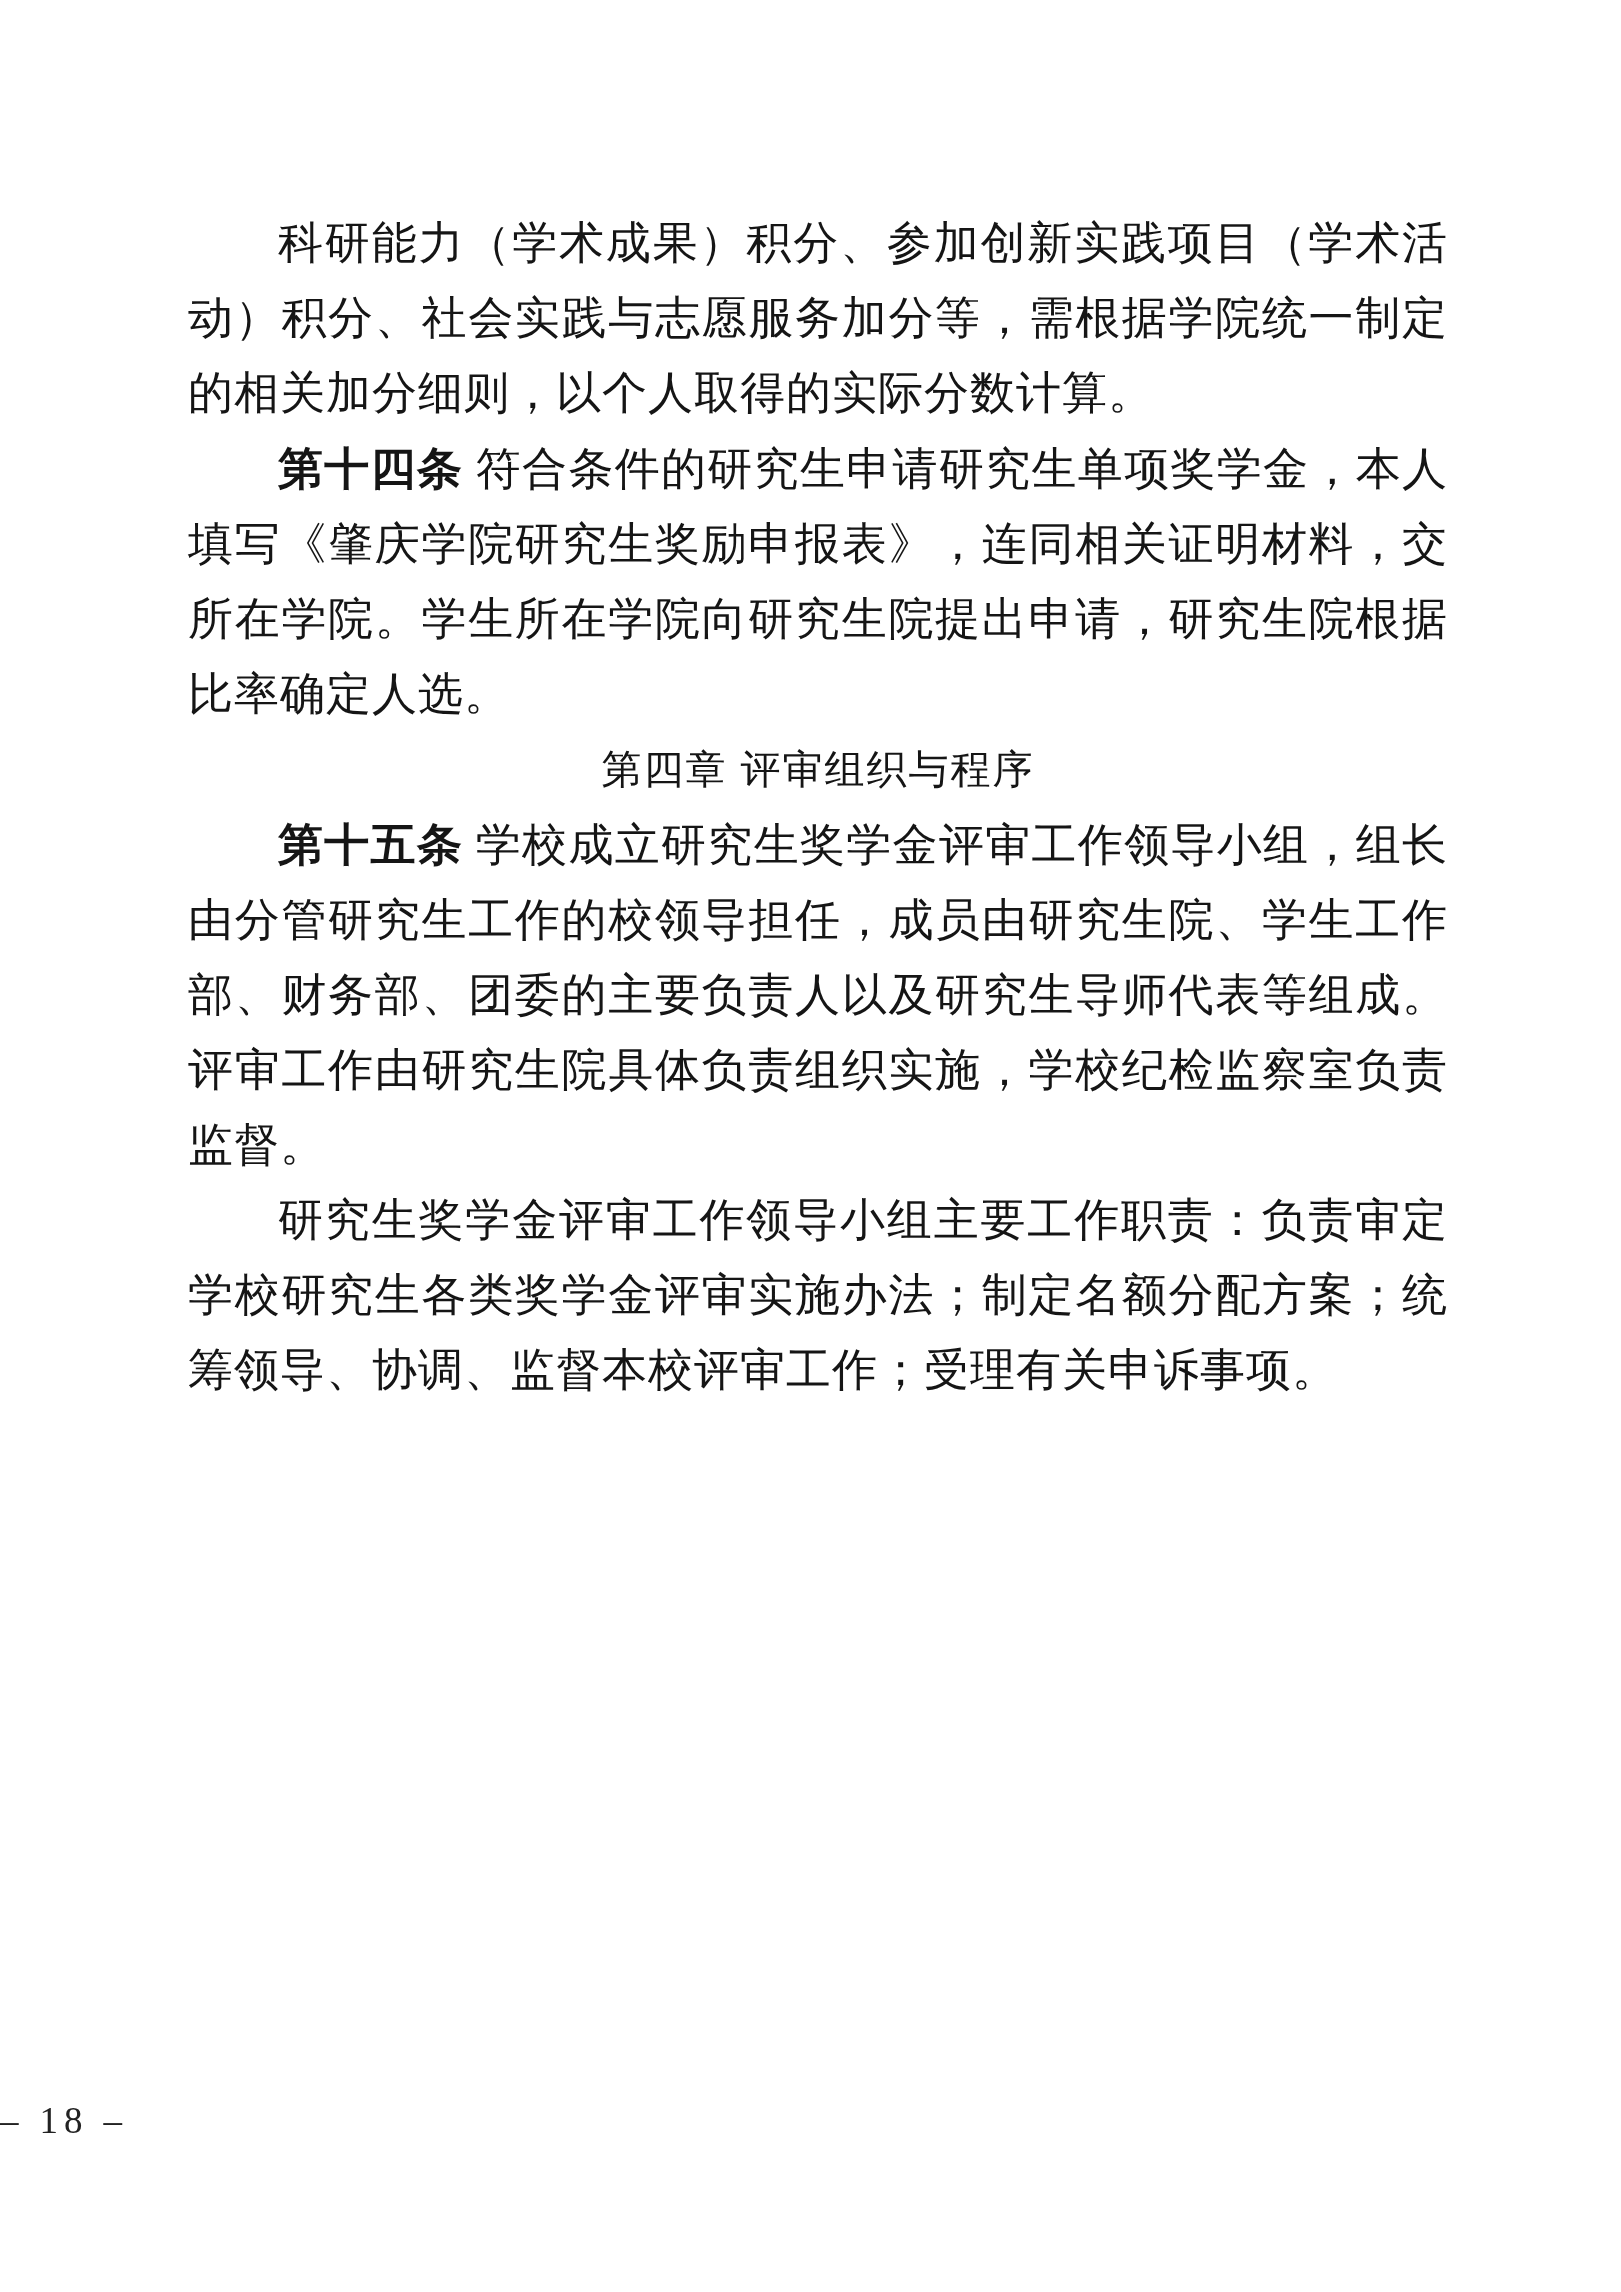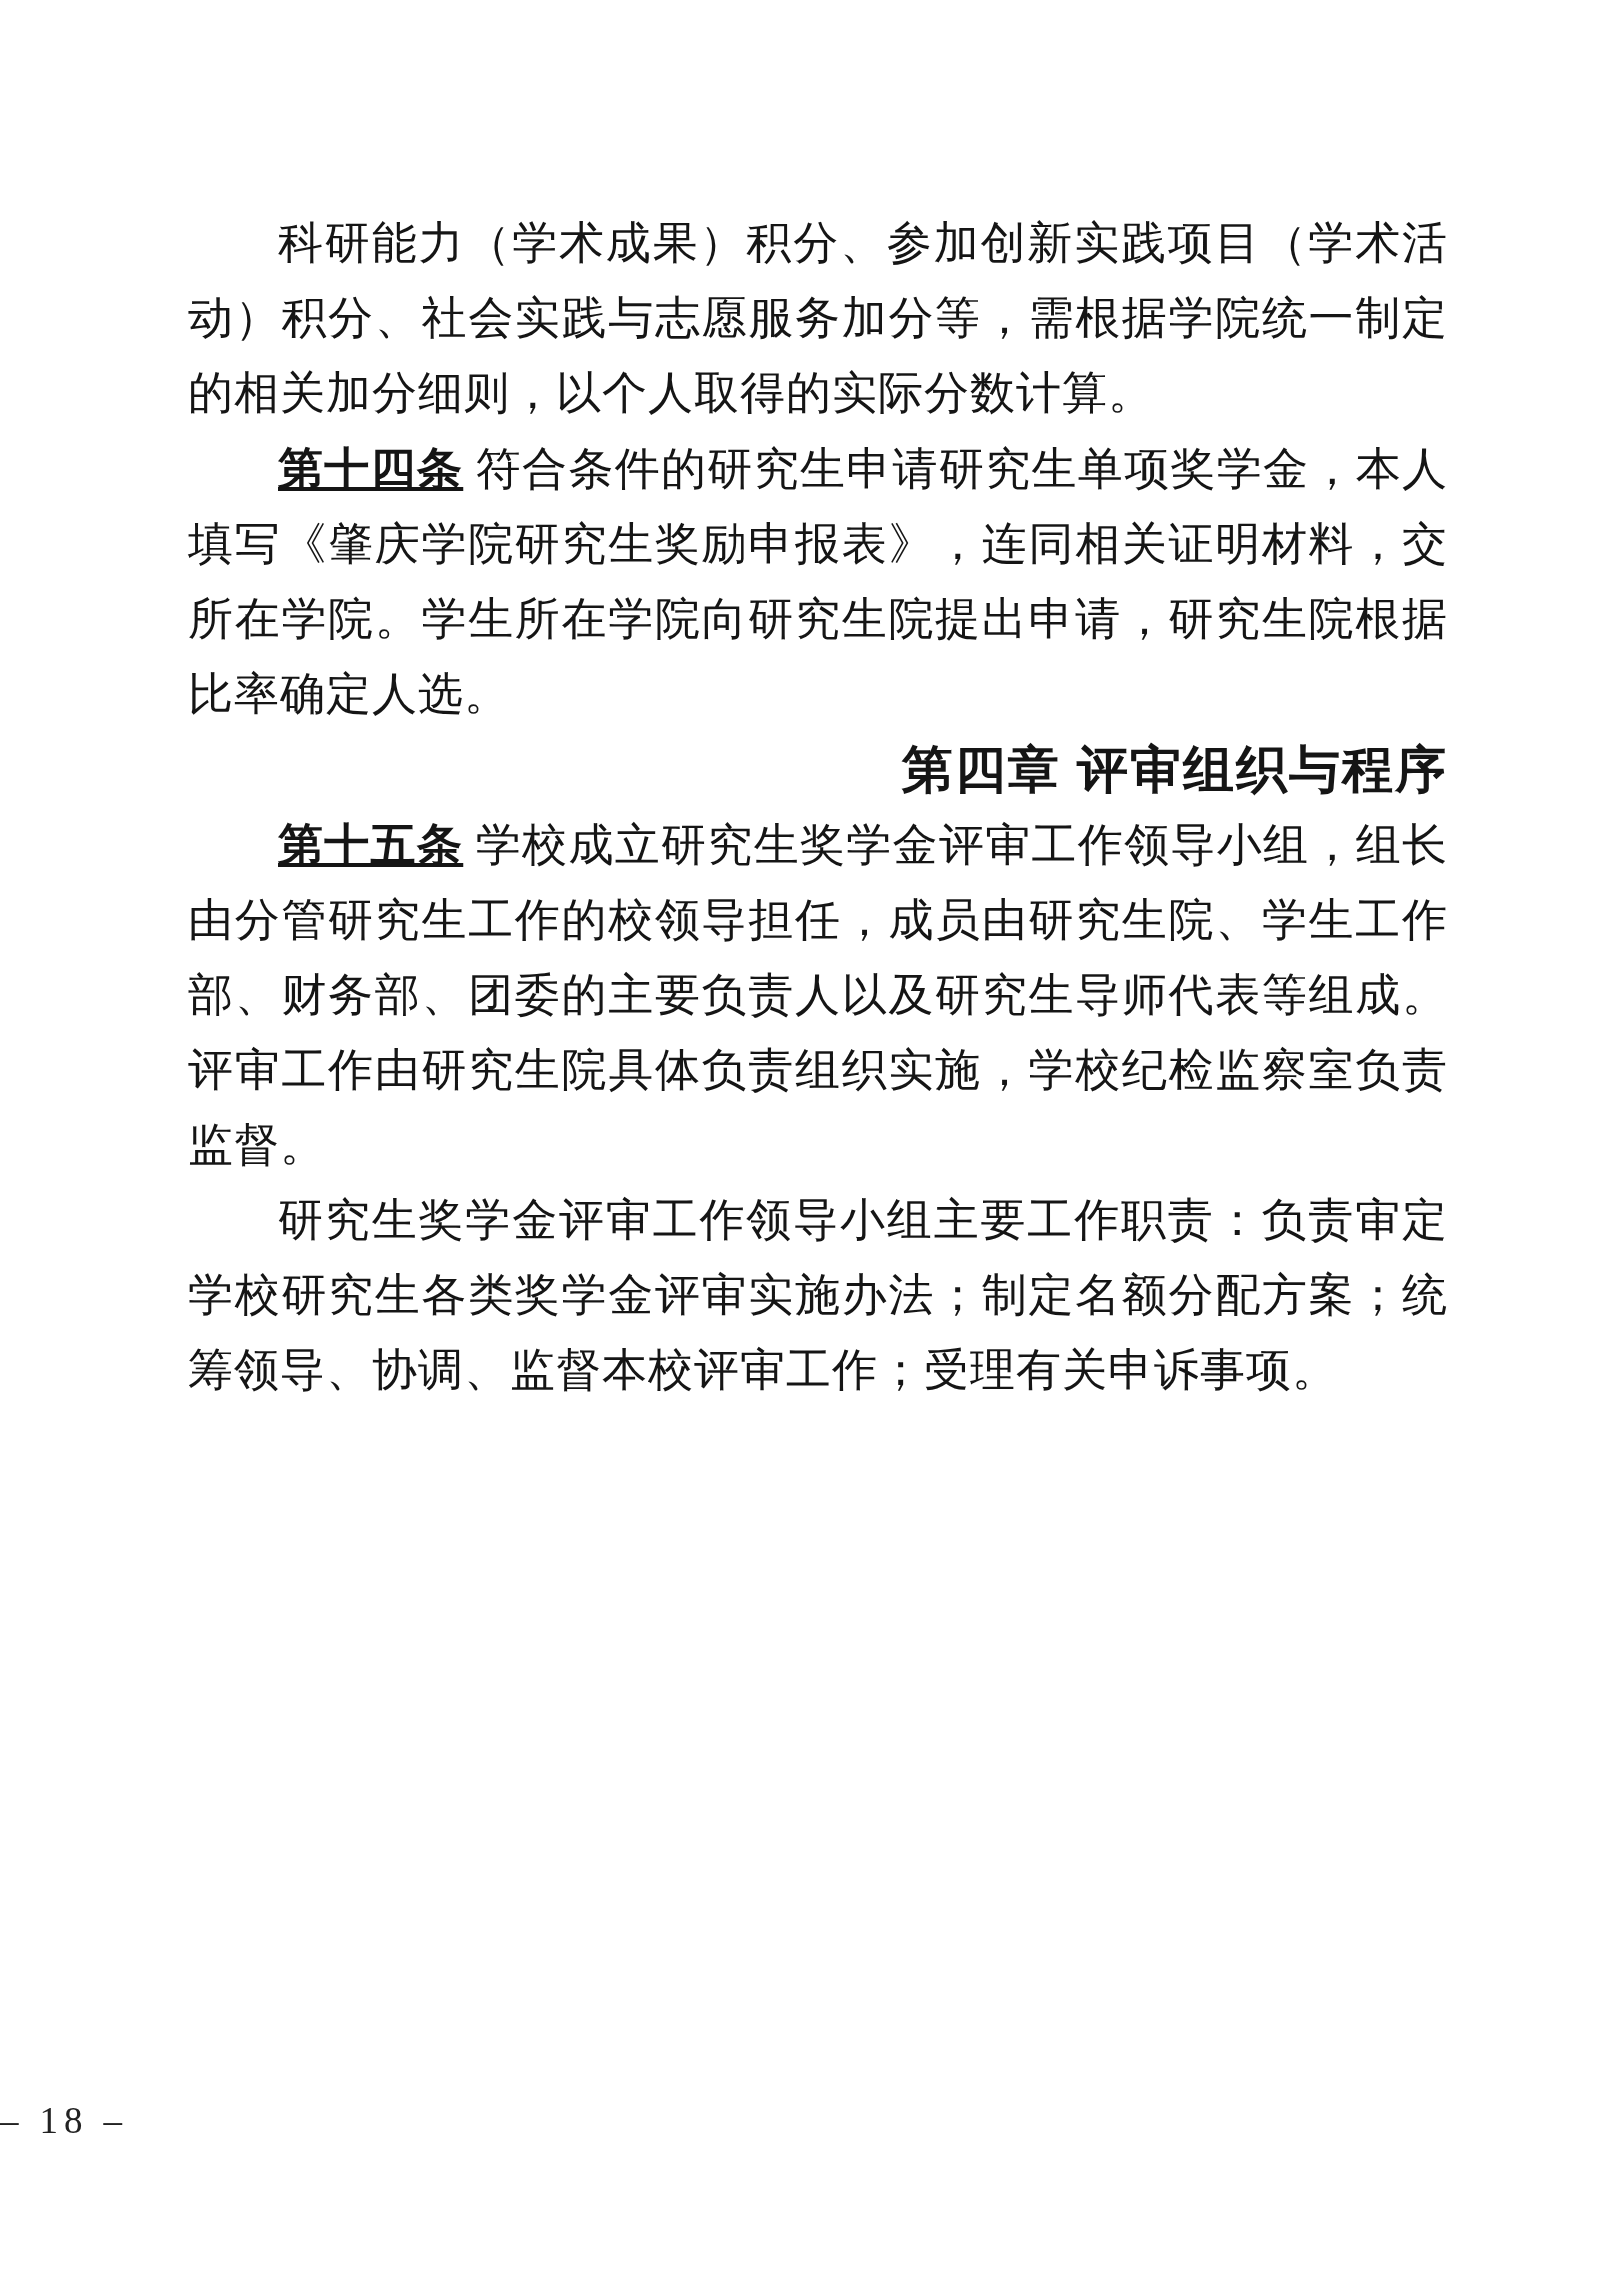--- a/index.html
+++ b/index.html
@@ -30,30 +30,29 @@
     margin: 0;
     padding: 0;
   }
   p.body-para {
     text-indent: 2em;
     font-weight: 400;
     letter-spacing: 1px;
   }
   p.chapter-heading {
     text-indent: 0;
-    text-align: right;
+    text-align: center;
     font-family: "Liberation Sans", "DejaVu Sans", sans-serif;
-    font-weight: 700;
-    font-size: 51px;
+    font-weight: 400;
+    font-size: 40px;
     letter-spacing: 2px;
   }
   .article-number {
     font-family: "Liberation Sans", "DejaVu Sans", sans-serif;
     font-weight: 700;
-    text-decoration: underline;
   }
   .page-number {
     position: absolute;
     left: 0;
     top: 2099px;
     width: 100%;
     text-align: left;
     font-size: 37px;
     letter-spacing: 5.9px;
     color: #222222;

